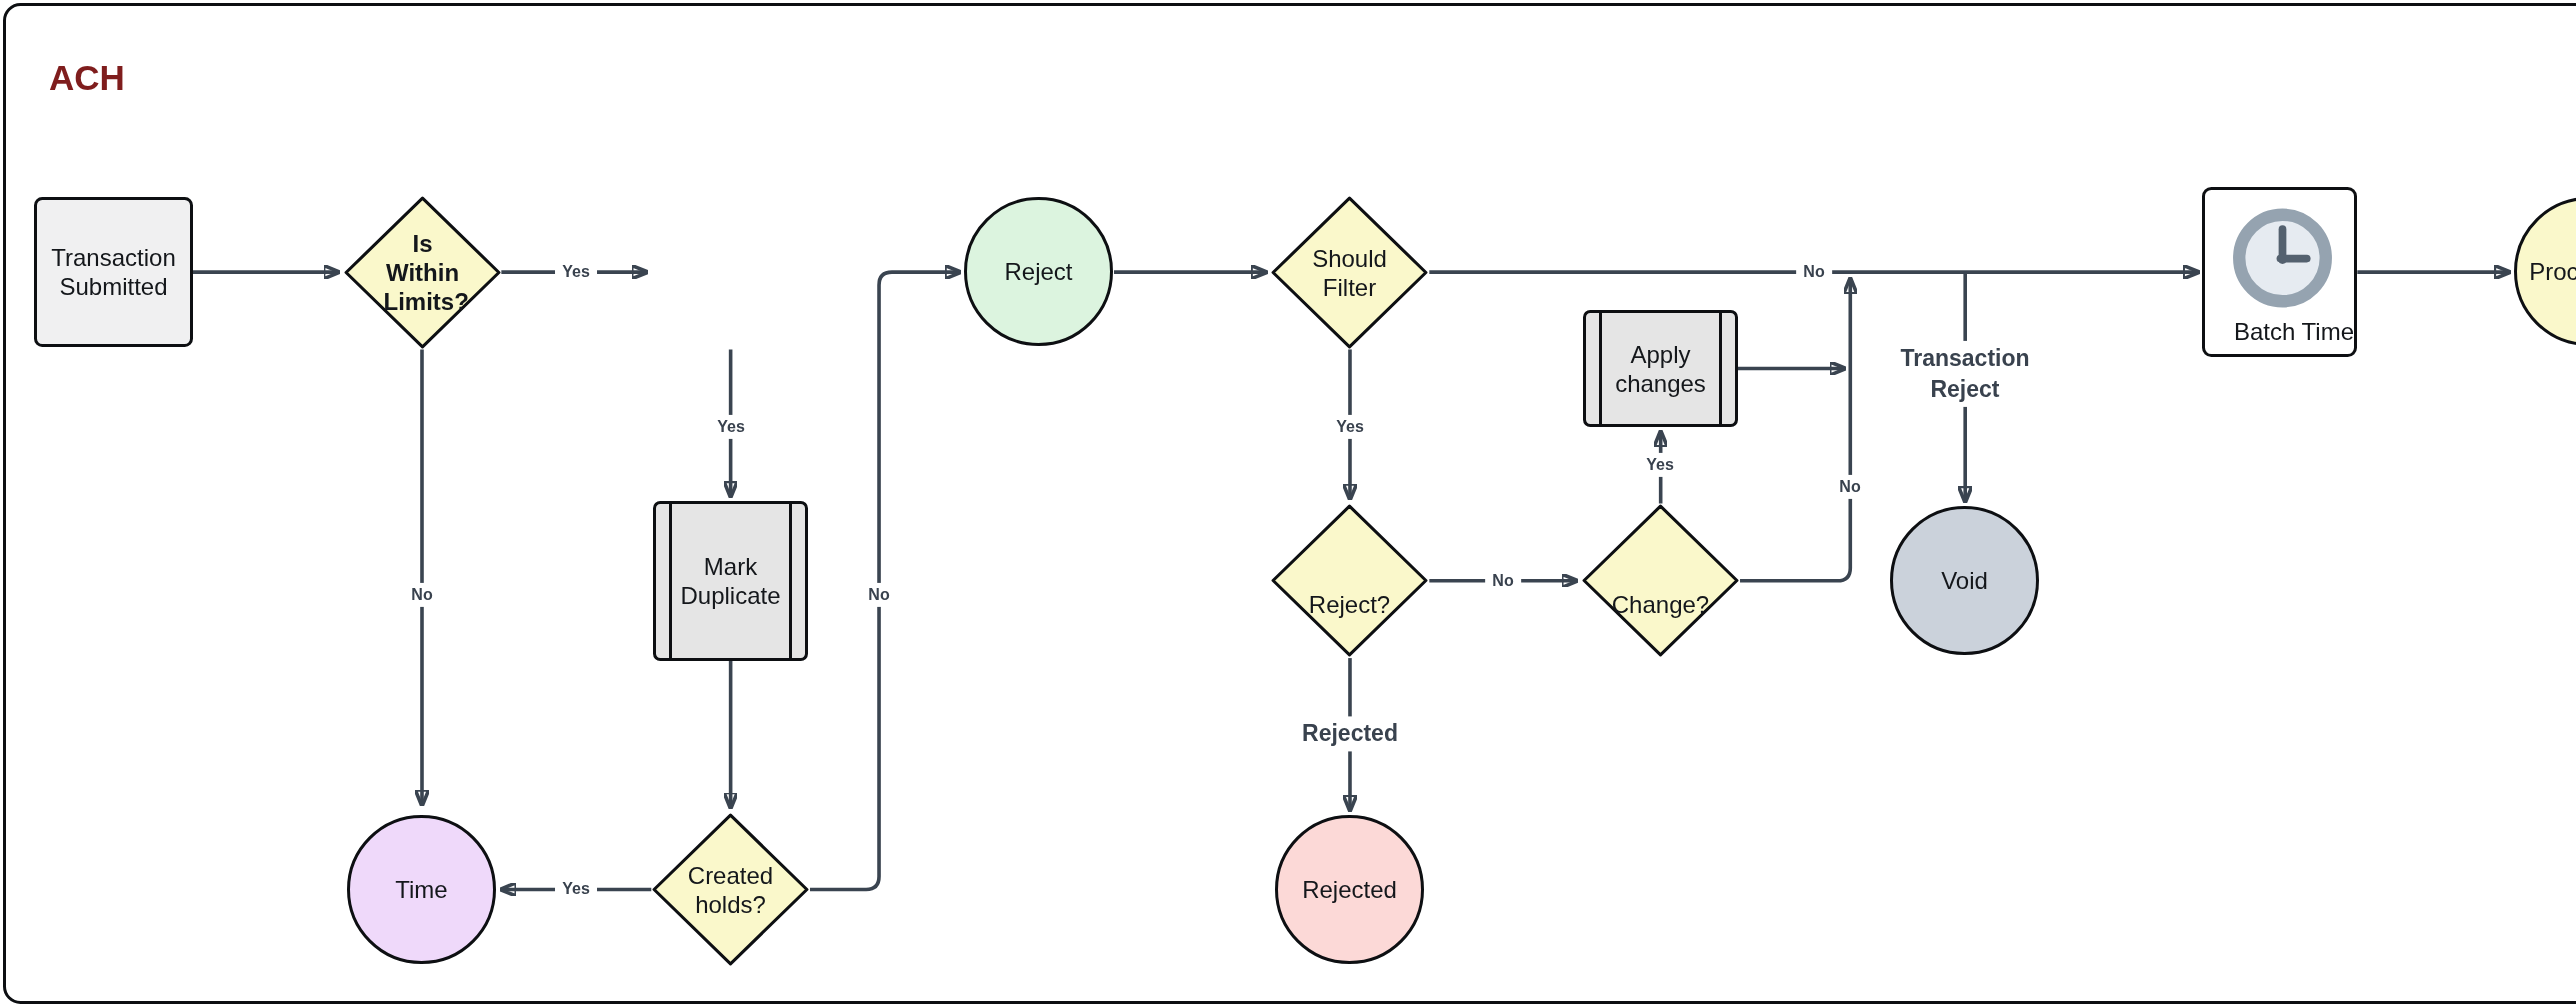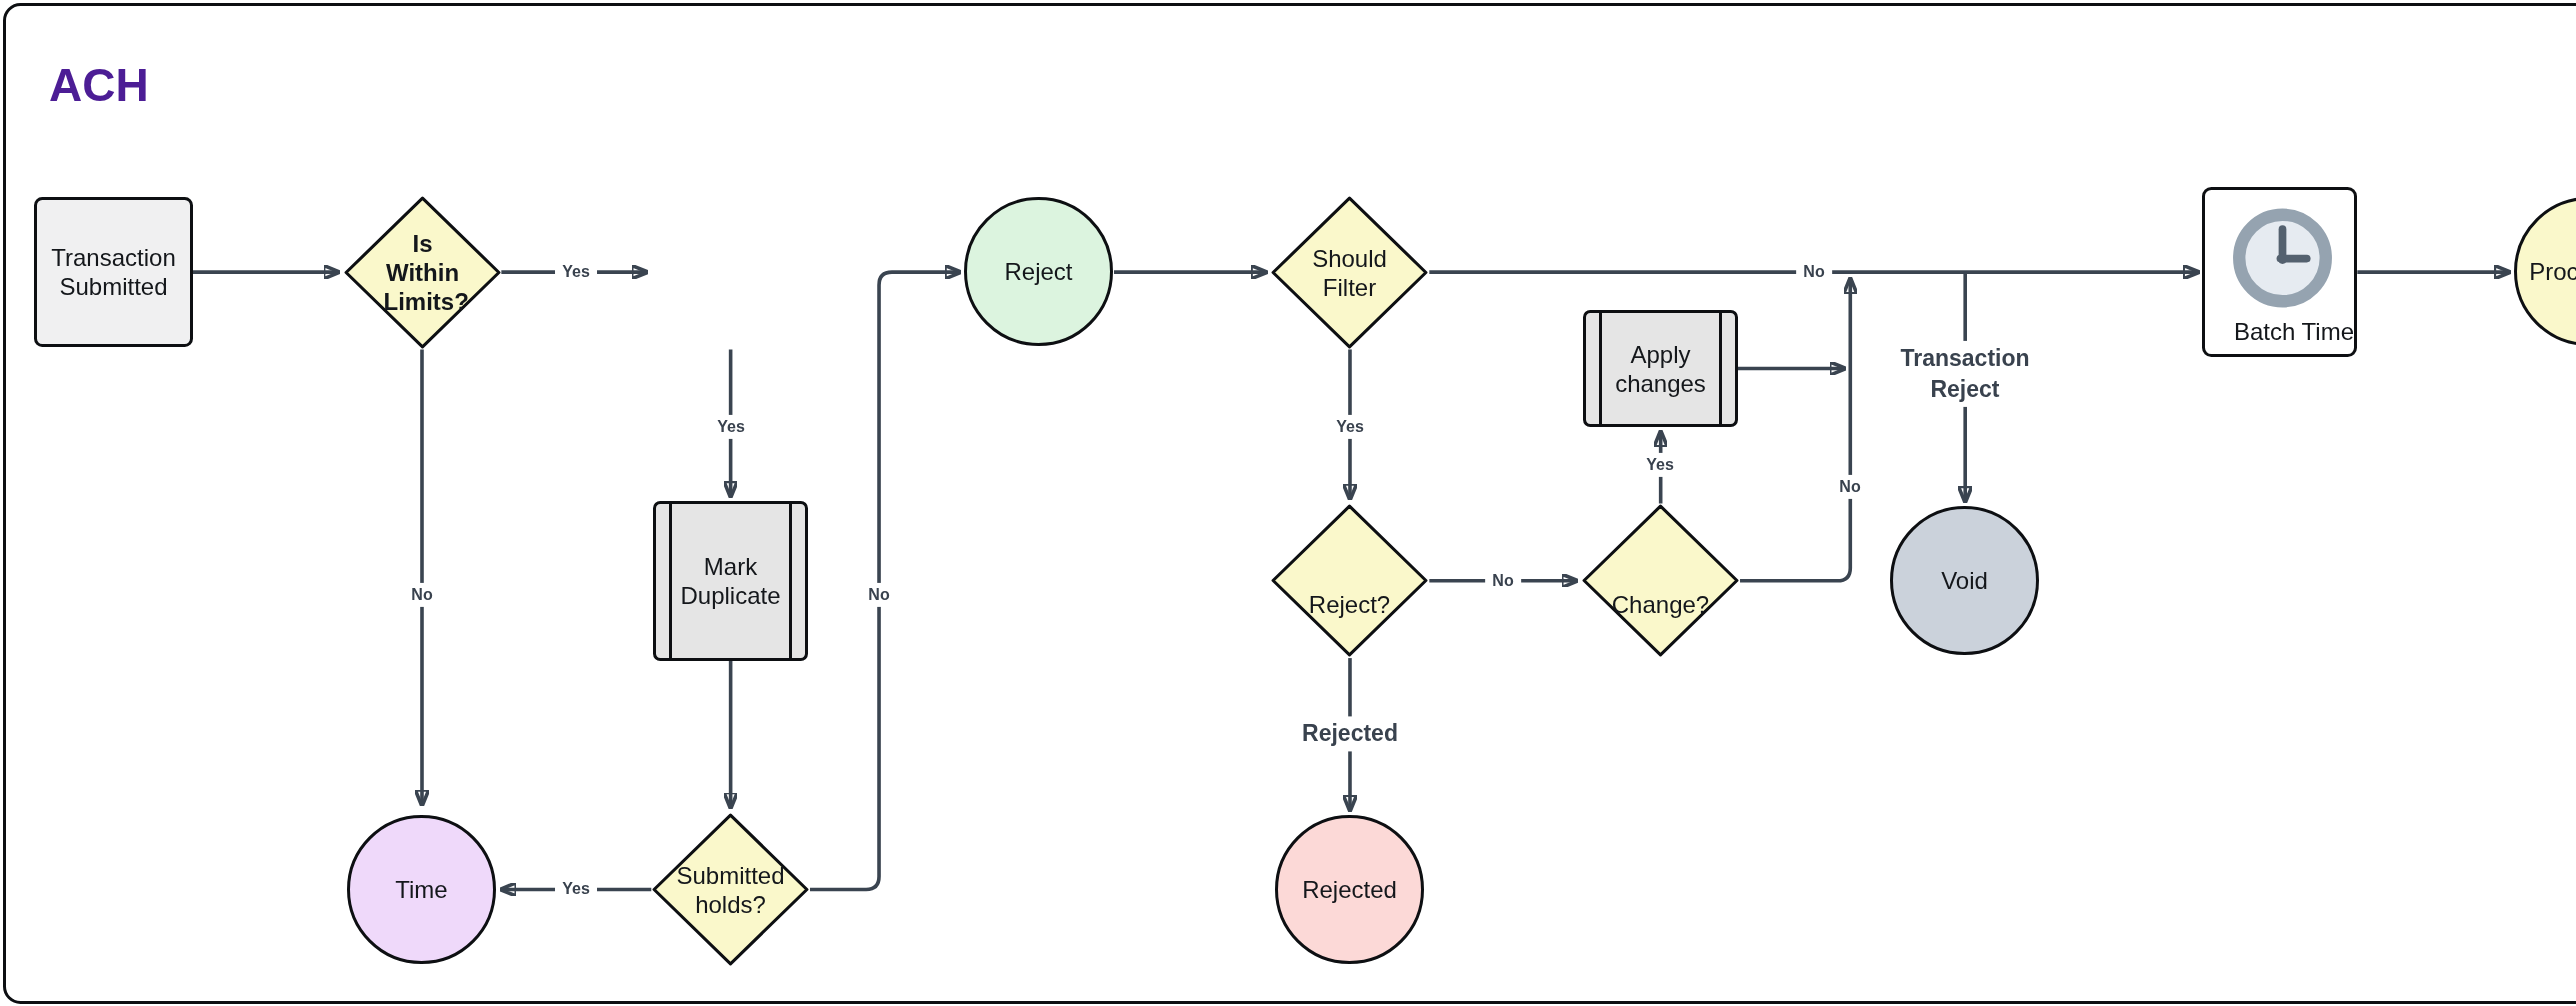--- a/index.html
+++ b/index.html
@@ -1,19 +1,19 @@
 <!DOCTYPE html>
 <html style="font-size:8.2px"><head>
 <meta charset="utf-8">
 <style>
   html,body{margin:0;padding:0;background:#ffffff;}
   body{width:3360px;height:1007px;font-family:"Liberation Sans","DejaVu Sans",sans-serif;}
   #canvas{position:relative;width:3360px;height:1007px;background:#ffffff;overflow:hidden;}
   .frame{position:absolute;left:3.1px;top:3.1px;right:3.1px;bottom:3.1px;border:3.1px solid #0d0f12;border-radius:17.5px;z-index:0;}
-  .title{position:absolute;left:49px;top:58px;font-size:46px;font-weight:bold;color:#4c1d95;z-index:4;}
+  .title{position:absolute;left:49px;top:58px;font-size:35px;font-weight:bold;color:#7f1d1d;z-index:4;}
   svg.edges{position:absolute;left:0;top:0;z-index:1;}
   svg.edges path{fill:none;stroke:#3A4450;stroke-width:7px;}
   .node{position:absolute;display:flex;align-items:center;justify-content:center;text-align:center;
         color:#14171b;font-size:24px;line-height:29px;z-index:2;box-sizing:border-box;}
   .circle{border:3.1px solid #0d0f12;border-radius:50%;}
   .rect{border:3.1px solid #0d0f12;border-radius:8.2px;background:#F0F0F1;}
   .subr{border:3.1px solid #0d0f12;border-radius:7.2px;background:#e5e5e5;}
   .subr::before,.subr::after{content:"";position:absolute;top:0;bottom:0;width:2.6px;background:#0d0f12;}
   .subr::before{left:13.4px;} .subr::after{right:13.4px;}
   .clockbox{border:3.1px solid #0d0f12;border-radius:9.3px;background:#ffffff;}
@@ -94,21 +94,21 @@
 
   <div class="node subr" style="left:653px;top:501px;width:155px;height:160px;">
     <span style="width:103px;">Mark Duplicate</span>
   </div>
 
   <div class="diamond" style="left:651px;top:812px;width:159px;height:155px;">
     <svg width="159" height="155" viewBox="0 0 308 300">
       <polygon points="154,6 302,150 154,294 6,150" fill="#FAF8CB" stroke="#0d0f12" stroke-width="6" stroke-linejoin="round"></polygon>
     </svg>
     <div class="dtext">
-        <span style="width:109px;">Submitted holds?</span>
+        <span style="width:109px;">Created holds?</span>
       </div>
   </div>
 
   <div class="node circle" style="left:347px;top:815px;width:149px;height:149px;background:#EFD9FA;">
     <span>Time</span>
   </div>
 
   <div class="diamond" style="left:1270px;top:503px;width:159px;height:155px;">
     <svg width="159" height="155" viewBox="0 0 308 300">
       <polygon points="154,6 302,150 154,294 6,150" fill="#FAF8CB" stroke="#0d0f12" stroke-width="6" stroke-linejoin="round"></polygon>

